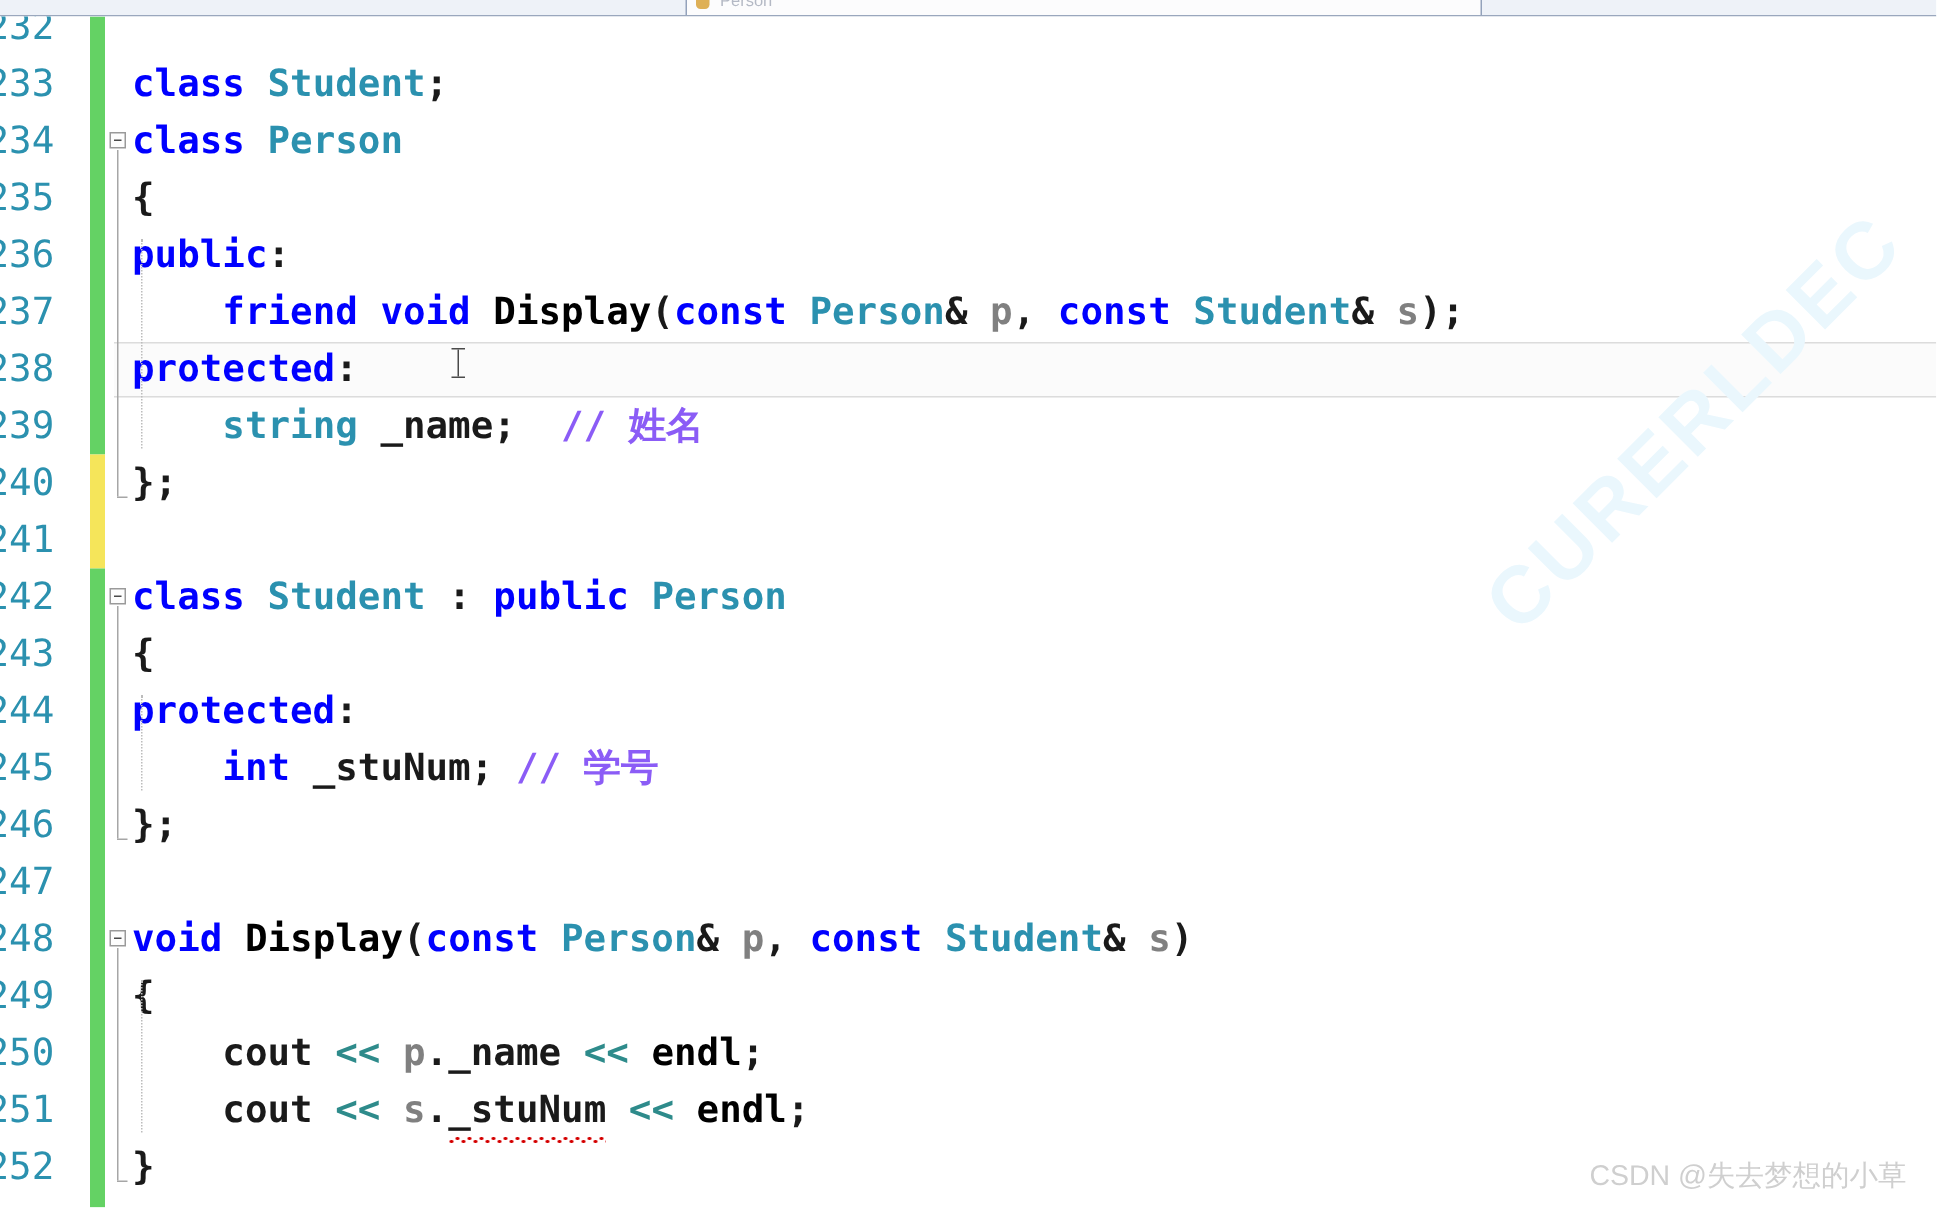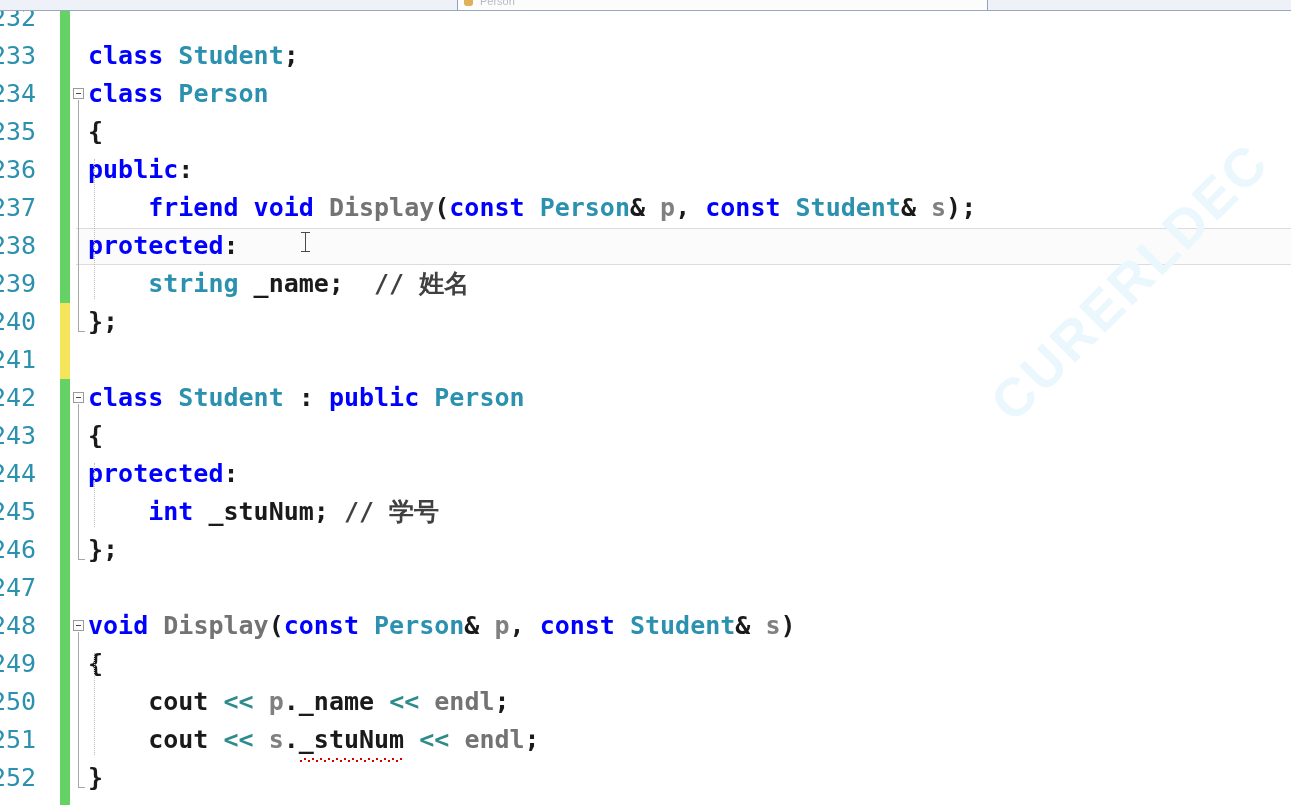--- a/index.html
+++ b/index.html
@@ -183,25 +183,25 @@
     box-sizing: border-box;
     border-top: 1px solid #dcdcdc;
     border-bottom: 1px solid #dcdcdc;
     background: #fbfbfb;
     pointer-events: none;
   }
 
   
   .t-keyword  { color: #0000ff; }
   .t-type     { color: #2b91af; }
-  .t-func     { color: #737373; text-align: center; }
+  .t-func     { color: #000000; text-align: center; }
   .t-plain    { color: #1a1a1a; }
   .t-param    { color: #808080; }
   .t-op       { color: #2e8b8b; }
-  .t-comment  { color: #404040; }
+  .t-comment  { color: #8b5cf6; }
   .t-punct    { color: #1a1a1a; }
 
   
   .squiggle {
     position: relative;
     display: inline-block;
   }
   .squiggle::after {
     content: "";
     position: absolute;
@@ -355,14 +355,15 @@
       <div class="ib-stem"></div>
       <div class="ib-bot"></div>
     </div>
 
   <div class="indent-guide" style="left: 94px; top: 148px; height: 140px;"></div>
       <div class="indent-guide" style="left: 94px; top: 452px; height: 64px;"></div>
       <div class="indent-guide" style="left: 94px; top: 642px; height: 102px;"></div>
     </div>
 
   <div id="diagonal-watermark">CURERLDEC</div>
+  <div id="csdn-watermark">CSDN @失去梦想的小草</div>
 
 </div>
 
 </body></html>

